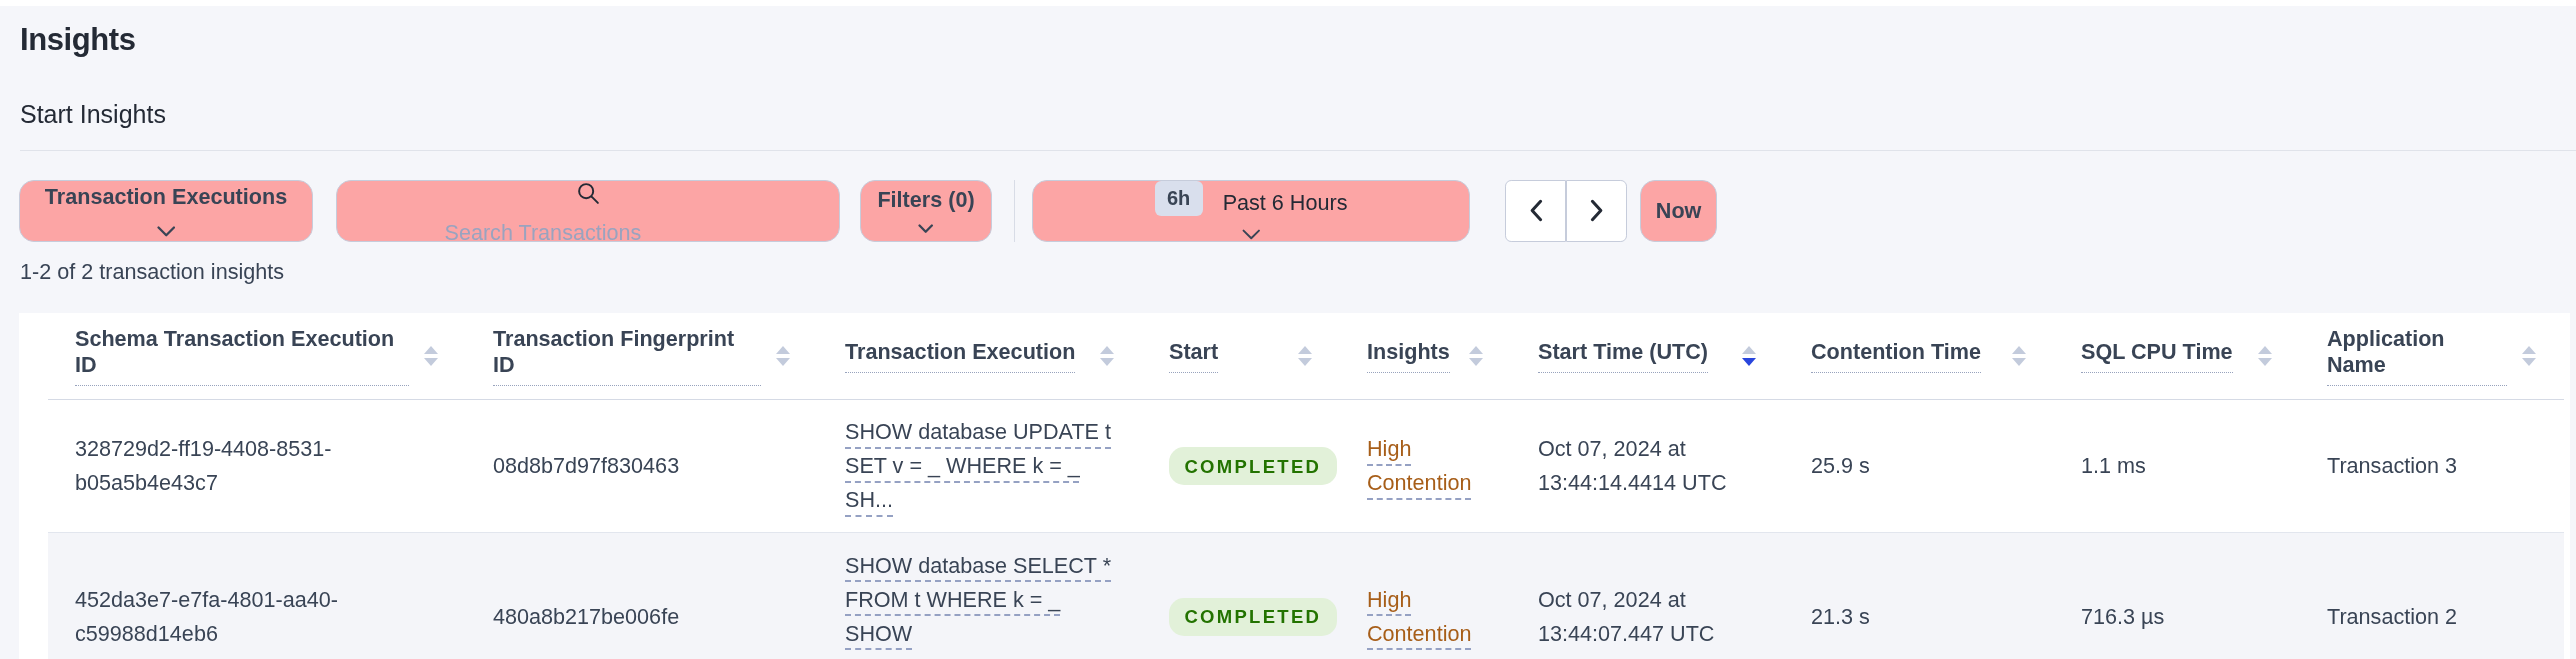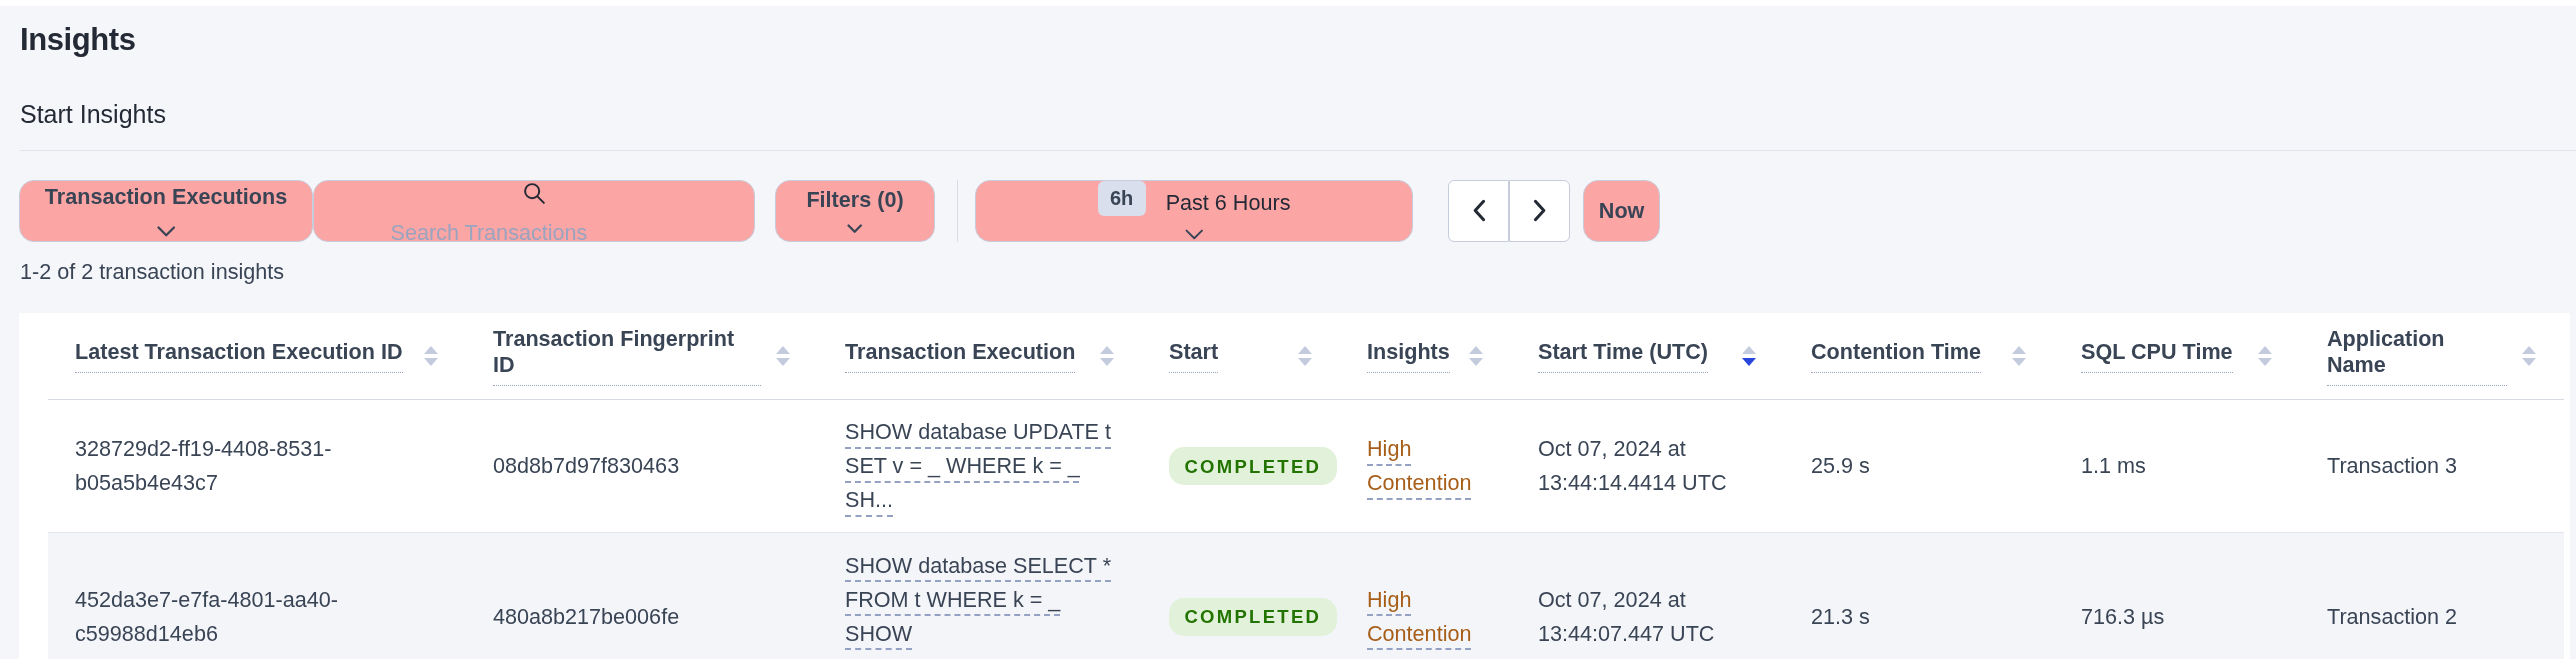--- a/index.html
+++ b/index.html
@@ -72,30 +72,30 @@
     border:1.5px solid var(--btn-border);
     border-radius:15px;
     display:flex;
     align-items:center;
     font-size:21.6px;
     color:var(--text-body);
     cursor:pointer;
     flex-direction:column;
   }
   .type-select{width:294px;justify-content:center;gap:15.4px;font-weight:600;}
-  .search-box{width:442px;padding:0 18.5px;gap:14px;cursor:text;}
+  .search-box{width:504px;margin-left:23px;padding:0 18.5px;gap:14px;cursor:text;}
   .search-box input{
     border:none;outline:none;flex:1;
     font-size:21.6px;
     font-family:"Liberation Sans",sans-serif;
     color:var(--text-body);
     background:transparent;
   }
   .search-box input::placeholder{color:var(--placeholder);}
-  .filters-btn{width:160px;margin-left:20px;justify-content:center;gap:10.8px;font-weight:600;}
+  .filters-btn{width:132px;margin-left:20px;justify-content:center;gap:10.8px;font-weight:600;}
   .v-divider{width:1.5px;height:62px;background:#d8dce6;margin-left:21.6px;}
   .time-picker{width:438px;margin-left:17px;padding:0 20px;justify-content:space-between;}
   .time-left{display:flex;align-items:flex-end;gap:20px;}
   .time-badge{
     background:var(--badge-6h);
     border-radius:6.2px;
     padding:6.2px 12.3px;
     font-size:20px;
     font-weight:700;
     color:var(--text-body);
@@ -286,21 +286,21 @@
           <col style="width:171px">
           <col style="width:273px">
         <col style="width:270px">
           <col style="width:246px">
           <col style="width:264px">
       </colgroup>
       <thead>
         <tr>
           <th>
               <div class="th-inner">
-                <span class="th-label">Latest Transaction Execution ID</span>
+                <span class="th-label">Schema Transaction Execution ID</span>
                 <span class="sort">
                   <span class="up"></span>
                   <span class="down"></span>
                 </span>
               </div>
             </th>
           <th>
               <div class="th-inner">
                 <span class="th-label">Transaction Fingerprint ID</span>
                 <span class="sort">

